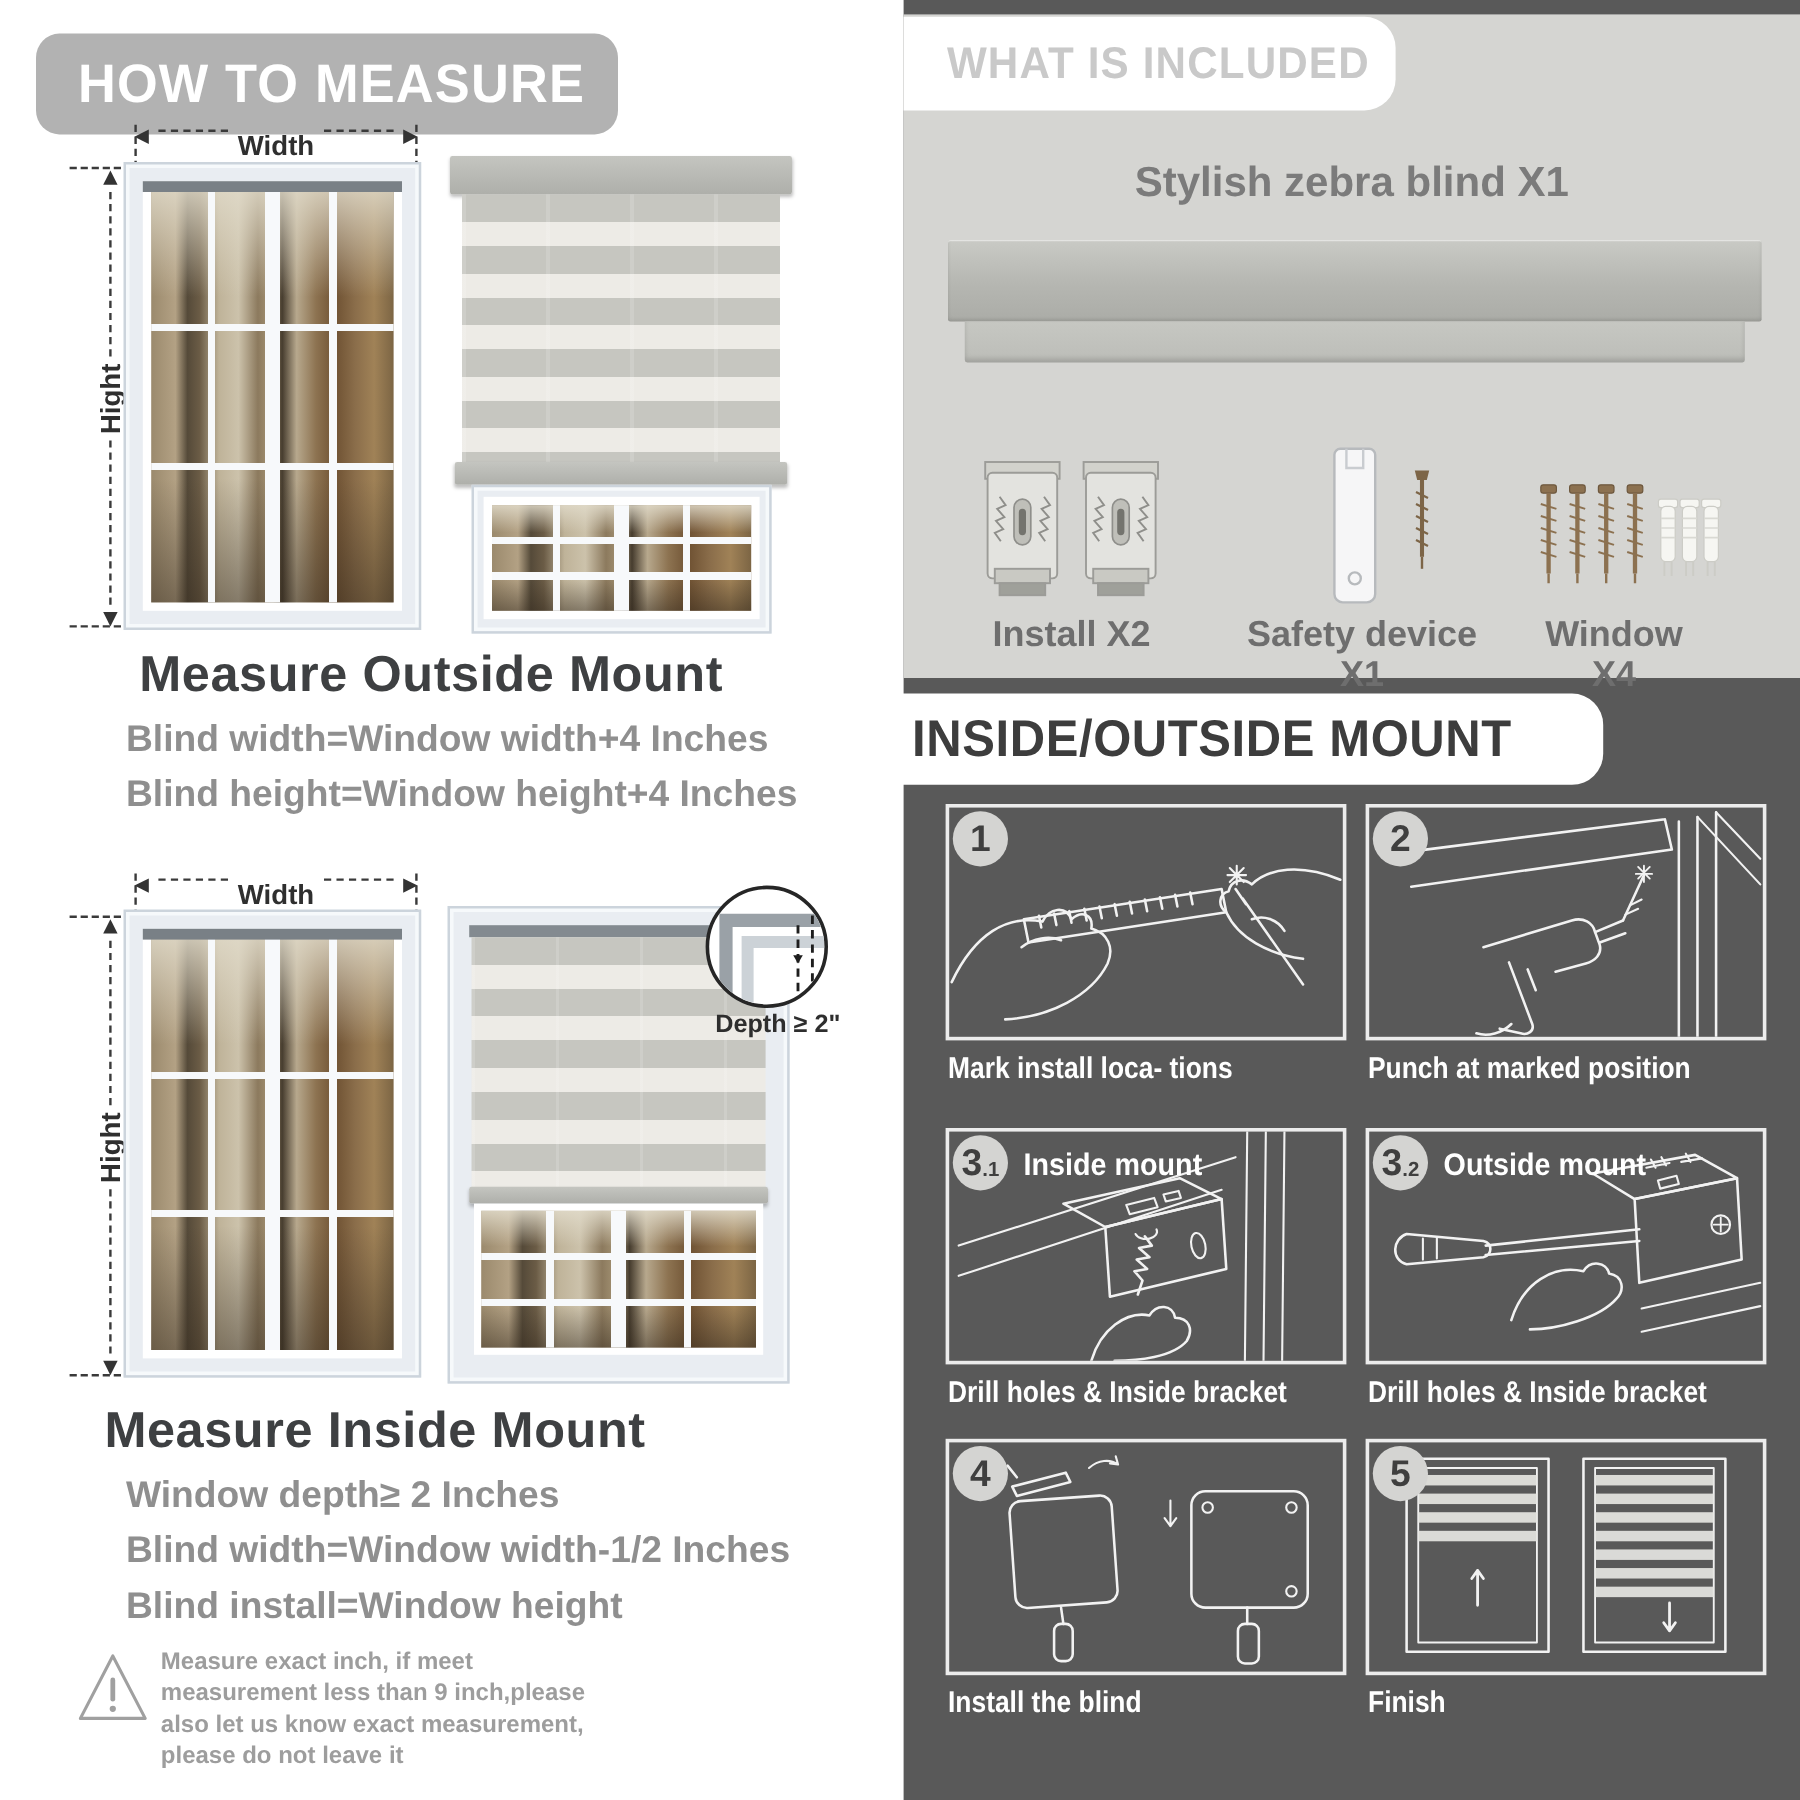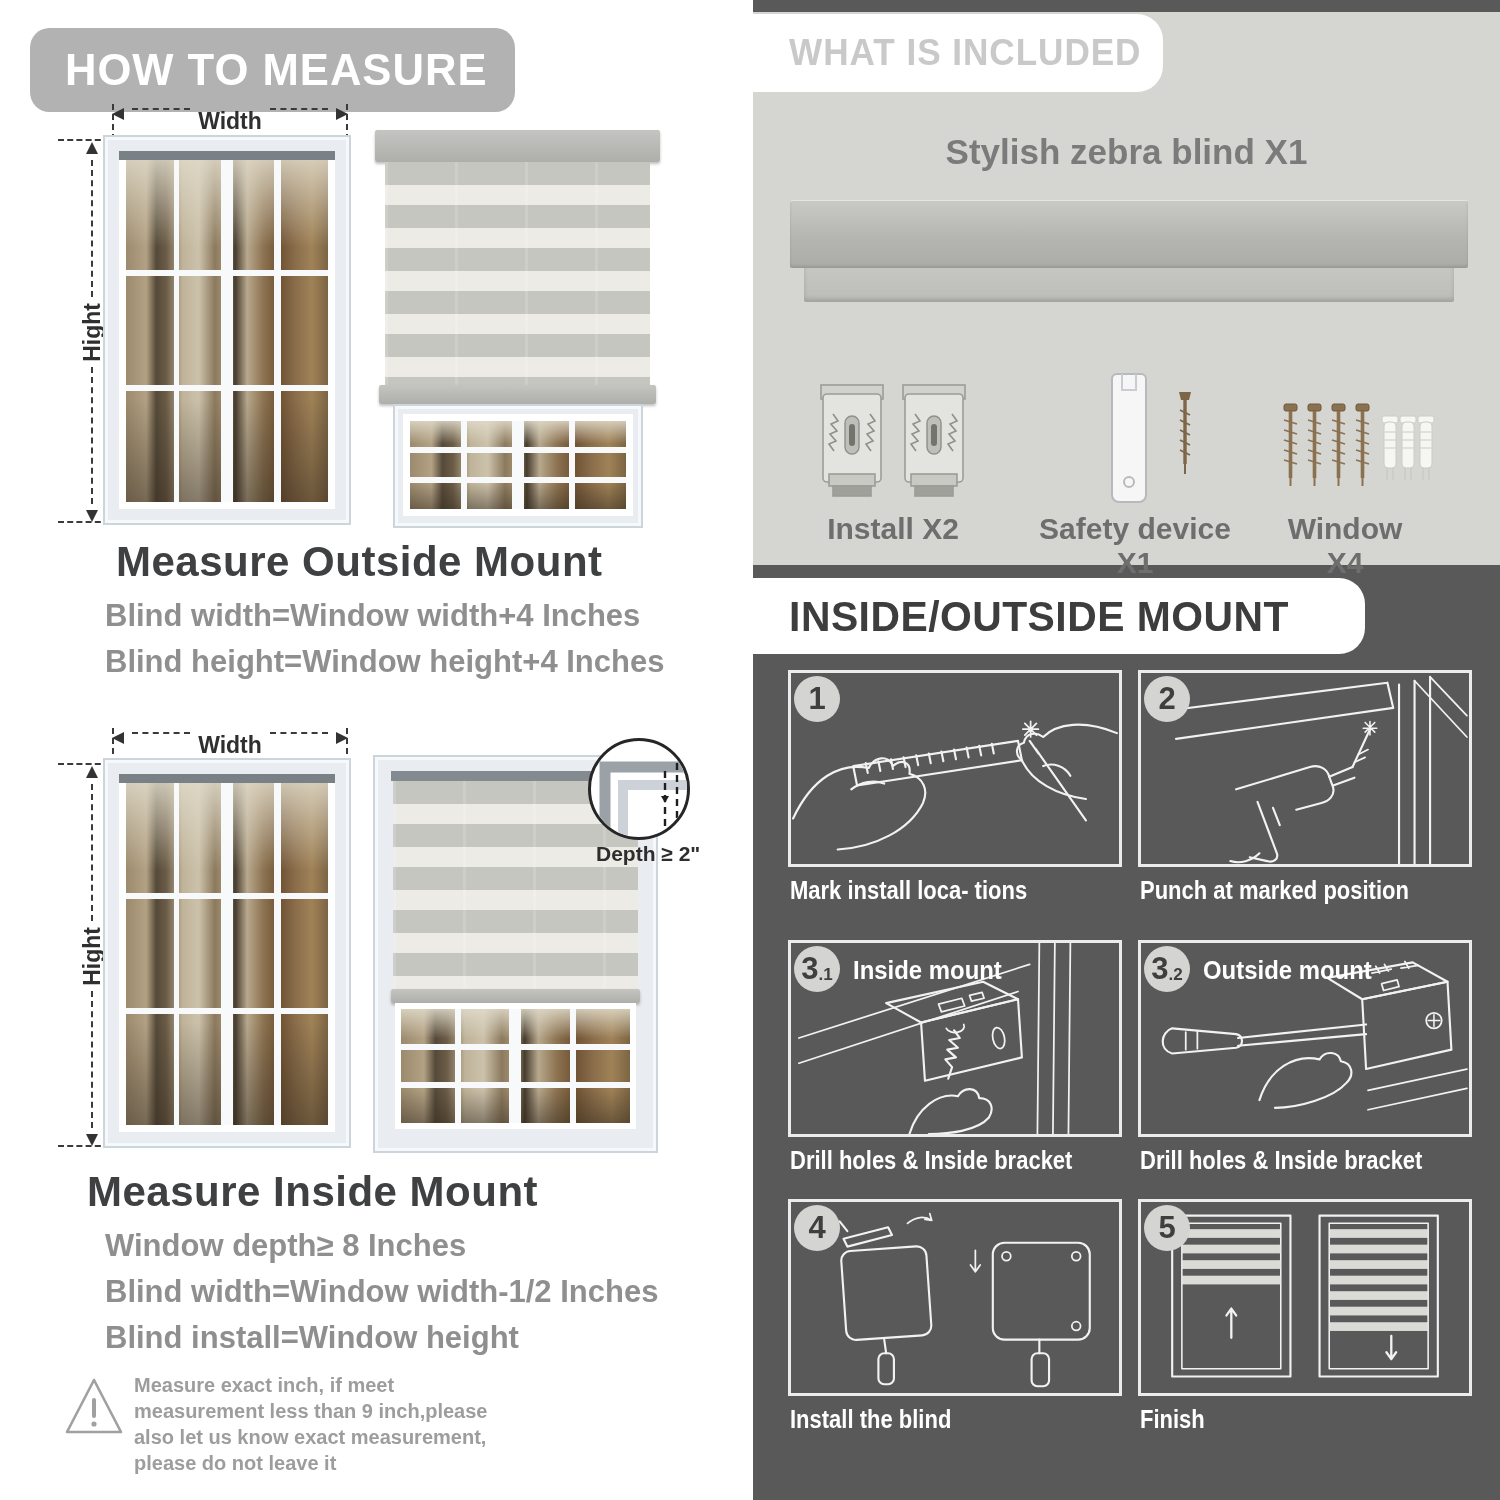--- a/index.html
+++ b/index.html
@@ -163,21 +163,21 @@
     <path d="M14,96 V26 H96" stroke="#9aa1a7" stroke-width="11" fill="none"></path>
     <path d="M32,96 V44 H96" stroke="#ccd2d7" stroke-width="10" fill="none"></path>
     <path d="M74,30 V96" stroke="#1e1e1e" stroke-width="2.4" stroke-dasharray="7,5" fill="none"></path>
     <path d="M86,22 V96" stroke="#1e1e1e" stroke-width="2.4" stroke-dasharray="7,5" fill="none"></path>
     <path d="M74,62 l-4,-7 h8 Z" fill="#1e1e1e"></path>
   </svg>
 </div>
 <div class="abs depth-label" style="left:596px;top:842px">Depth ≥ 2"</div>
 
 <div class="abs h2" style="left:87px;top:1168px">Measure Inside Mount</div>
-<div class="abs bodyline" style="left:105px;top:1228px">Window depth≥ 8 Inches</div>
+<div class="abs bodyline" style="left:105px;top:1228px">Window depth≥ 2 Inches</div>
 <div class="abs bodyline" style="left:105px;top:1274px">Blind width=Window width-1/2 Inches</div>
 <div class="abs bodyline" style="left:105px;top:1320px">Blind install=Window height</div>
 
 <div class="abs" style="left:64px;top:1374px;width:60px;height:64px">
   <svg width="60" height="64" viewBox="0 0 60 64">
     <path d="M30,6 L57,58 L3,58 Z" stroke="#a0a0a0" stroke-width="2.6" fill="none" stroke-linejoin="round"></path>
     <path d="M30,26 v16" stroke="#a0a0a0" stroke-width="4" stroke-linecap="round"></path>
     <circle cx="30" cy="50" r="2.6" fill="#a0a0a0"></circle>
   </svg>
 </div>
@@ -323,21 +323,21 @@
         <path d="M3,70 v12 M9,70 v12" stroke="#ccccc6" stroke-width="1.6"></path>
       </g>
     </g>
   </svg>
 </div>
 
 <div class="abs comp-label" style="left:793px;top:512px;width:200px">Install X2</div>
 <div class="abs comp-label" style="left:1030px;top:512px;width:210px">Safety device X1</div>
 <div class="abs comp-label" style="left:1270px;top:512px;width:150px">Window X4</div>
 
-<div class="abs whitebox" style="left:753px;top:578px;width:612px;height:76px;line-height:77px">
+<div class="abs whitebox" style="left:724px;top:578px;width:612px;height:76px;line-height:77px">
   <span class="mount-title" style="display:inline-block;padding-left:38px">INSIDE/OUTSIDE MOUNT</span>
 </div>
 
 <div class="panel" style="left:788px;top:670px">
   <svg class="stepsvg" viewBox="0 0 334 197" stroke="#f2f2f2" stroke-width="2.2" fill="none" stroke-linecap="round" stroke-linejoin="round">
     <path d="M62,96 L232,70 L236,90 L66,116 Z"></path>
     <path d="M75,93 l2,10 M88,91 l2,10 M101,89 l2,10 M114,87 l2,10 M127,85 l2,10 M140,83 l2,10 M153,81 l2,10 M166,79 l2,10 M179,77 l2,10 M192,75 l2,10 M205,73 l2,10"></path>
     <path d="M245,50 l0,16 M237,58 l16,0 M239,52 l12,12 M251,52 l-12,12" stroke-width="1.8"></path>
     <path d="M0,150 C20,108 48,92 78,98 C84,86 98,84 103,96 C112,88 122,92 120,104 C134,108 140,120 134,134 C120,162 84,180 46,182"></path>
     <path d="M60,120 C70,112 84,110 94,114"></path>

